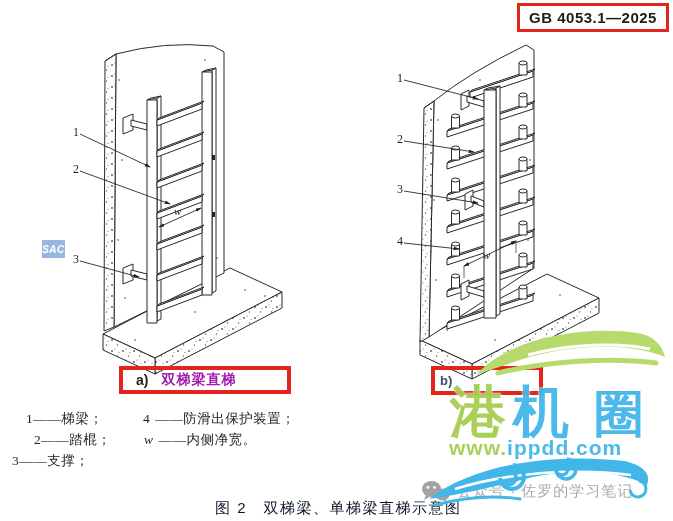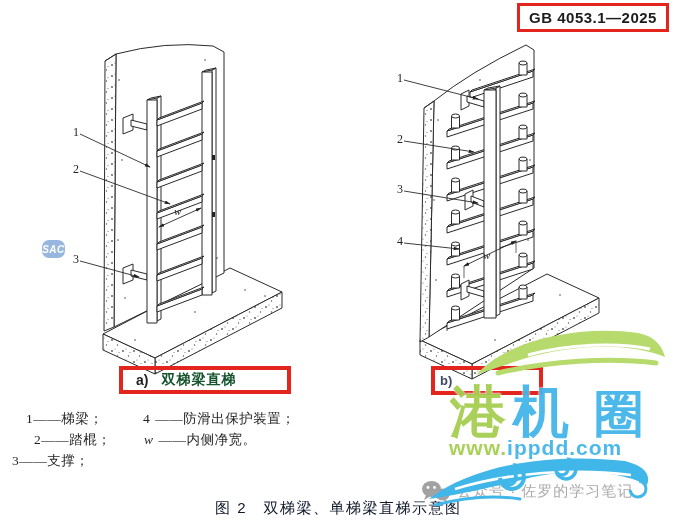--- a/index.html
+++ b/index.html
@@ -11,33 +11,33 @@
   .gb-text{font-weight:bold;font-size:15px;color:#1c1c1c;letter-spacing:.5px;white-space:nowrap;}
   
   .diag{position:absolute;}
   .diag text{font-family:"Liberation Serif","DejaVu Serif",serif;}
   
   .cap-box{position:absolute;border:4px solid #e4251e;box-sizing:border-box;display:flex;
            align-items:center;background:transparent;}
   .cap-a{left:119px;top:366px;width:172px;height:28px;}
   .cap-b{left:431px;top:366px;width:112px;height:29px;}
   .cap-prefix{font-weight:bold;font-size:14px;color:#222;margin-left:13px;}
-  .cap-label{font-weight:bold;font-size:14px;color:#14532d;margin-left:13px;white-space:nowrap;letter-spacing:1px;}
+  .cap-label{font-weight:bold;font-size:14px;color:#a21caf;margin-left:13px;white-space:nowrap;letter-spacing:1px;}
   .cap-b .cap-prefix{margin-left:5px;font-size:13px;color:#3d4a66;}
   .cap-b .cap-label{margin-left:6px;font-size:13px;color:#3d4a66;letter-spacing:.5px;
         border:1px solid rgba(90,110,180,.5);background:rgba(120,140,210,.10);padding:0 2px;}
   
   .leg{position:absolute;font-family:"Liberation Serif","DejaVu Serif",serif;font-size:13.5px;
        color:#1f1f1f;white-space:nowrap;letter-spacing:.5px;}
   .sym-sp{margin-right:5px;}
   .sym-it{font-style:italic;font-family:"Liberation Serif",serif;margin-right:5px;}
   .fig-cap{position:absolute;left:215px;top:499px;font-weight:normal;font-size:15px;color:#0f172a;
            letter-spacing:1.5px;white-space:nowrap;}
   
-  .sac{position:absolute;left:42px;top:240px;width:23px;height:18px;border-radius:7px;
+  .sac{position:absolute;left:42px;top:240px;width:23px;height:18px;border-radius:0;
        background:rgba(125,165,215,.8);color:#fff;font-style:italic;font-weight:bold;font-size:10px;
        display:flex;align-items:center;justify-content:center;letter-spacing:.5px;}
   
   .footer{position:absolute;left:421px;top:480px;display:flex;align-items:center;}
   .footer-text{margin-left:6px;font-size:15px;color:#ababab;letter-spacing:1px;white-space:nowrap;}
   
   .wm{position:absolute;pointer-events:none;}
   .wm-char{position:absolute;font-weight:bold;line-height:1;opacity:.95;
            text-shadow:0 0 2px #fff,0 0 2px #fff;font-family:"Liberation Sans",sans-serif;}
   .wm-url{position:absolute;left:449px;top:436px;font-weight:bold;font-size:21px;letter-spacing:1px;

